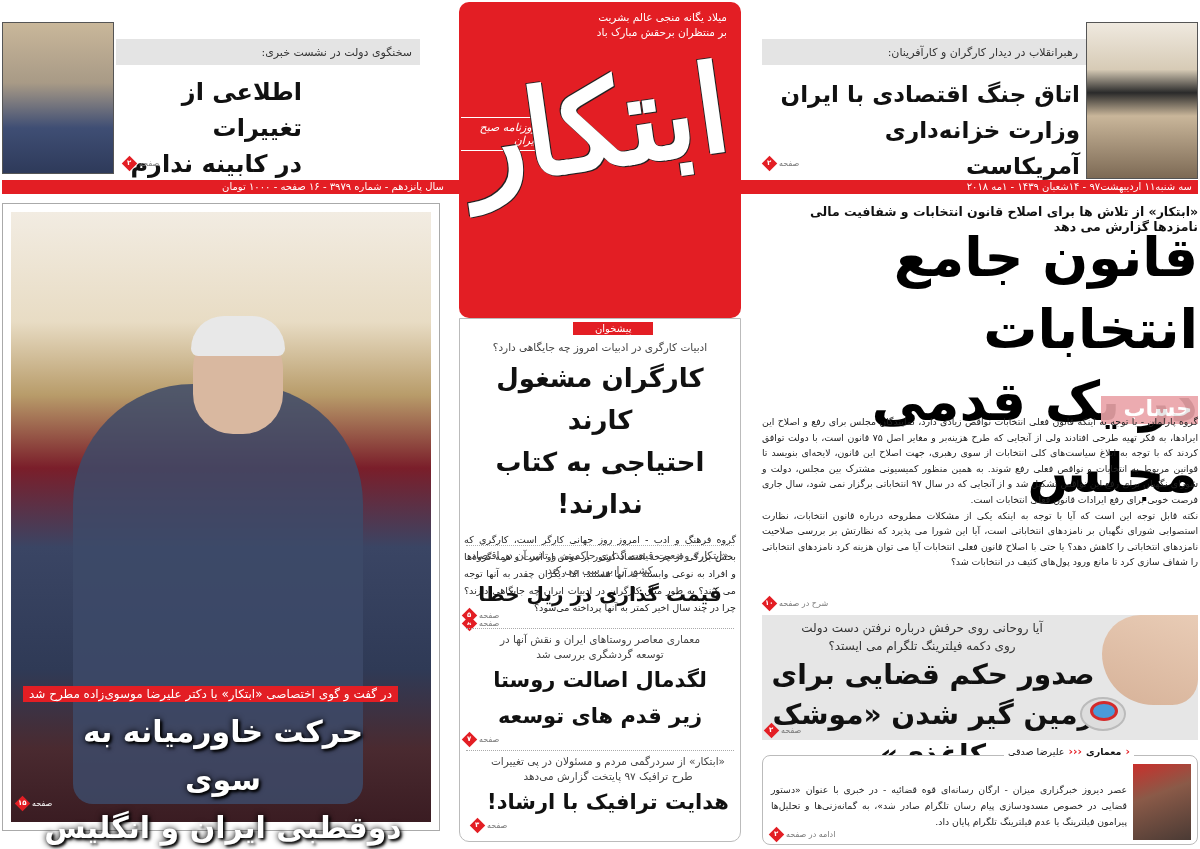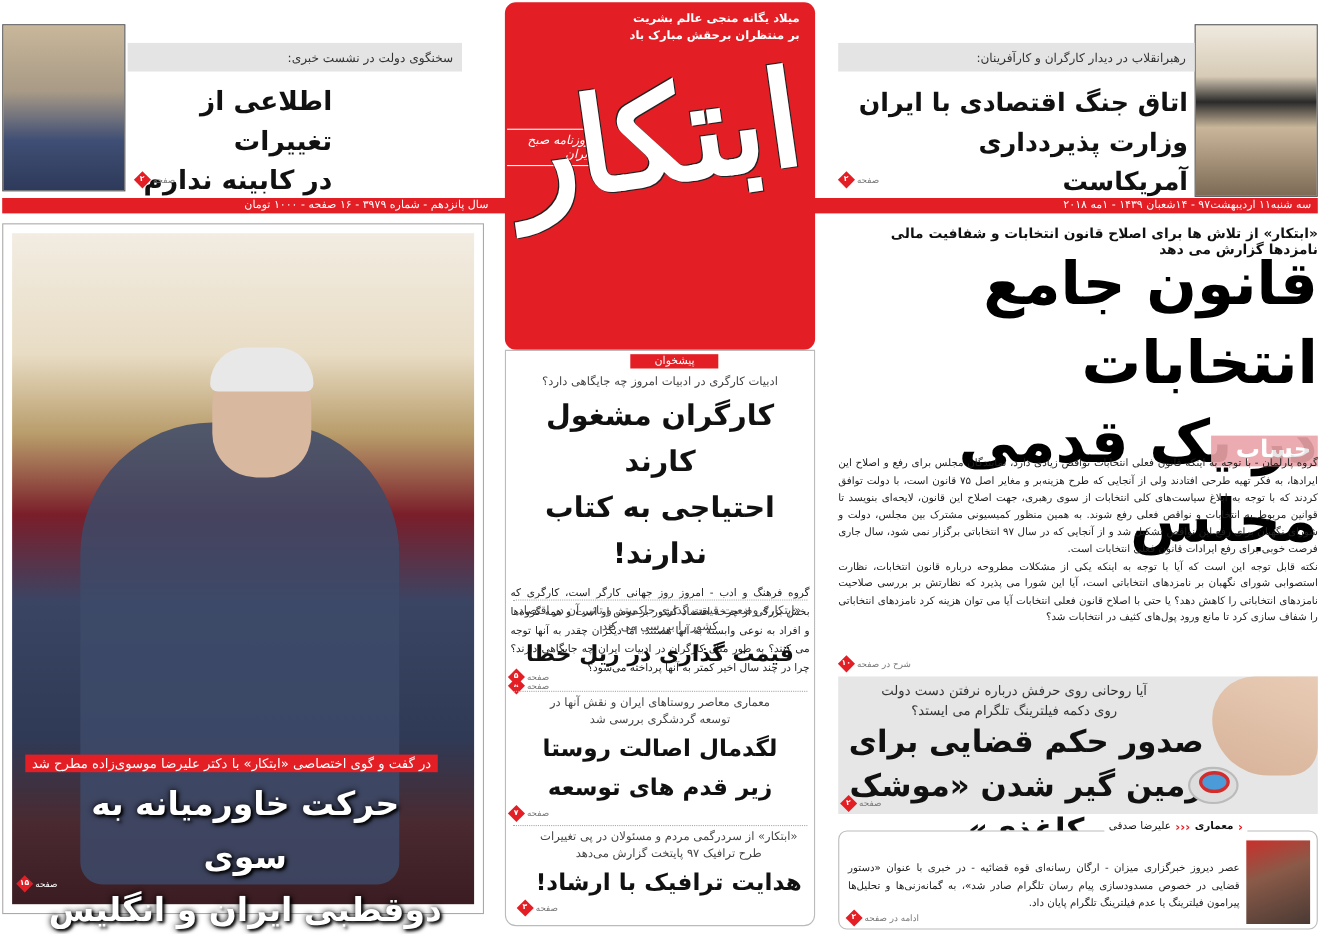--- a/index.html
+++ b/index.html
@@ -15,21 +15,21 @@
   .page-ref { display: flex; align-items: center; gap: 4px; font-size: 8px; color: #777; direction: rtl; }
   .diamond { width: 11px; height: 11px; background: #e31e24; transform: rotate(45deg); display: inline-flex; align-items: center; justify-content: center; }
   .diamond span { transform: rotate(-45deg); color: #fff; font-size: 7px; font-weight: bold; line-height: 1; }
 
   .photo { background: #888; overflow: hidden; }
   .photo-ph-1 { background: linear-gradient(180deg,#c9b79a 0%,#a89a86 40%,#3f4e74 70%,#2e3a5a 100%); }
   .photo-ph-2 { background: linear-gradient(180deg,#efe9df 0%,#d7cbb6 30%,#2a2a2a 45%,#c9b69a 60%,#7d6a55 100%); }
 
   
   .masthead { background: #e31e24; border-radius: 10px; }
-  .mast-tagline { color: #fff; font-weight: bold; font-size: 10.5px; line-height: 15px; text-align: right; }
+  .mast-tagline { color: #fff; font-weight: normal; font-size: 10.5px; line-height: 15px; text-align: right; }
   .mast-logo { color: #fff; font-weight: bold; font-size: 150px; line-height: 1; font-family: "DejaVu Serif", serif; text-shadow: 1px 1px 0 #222, -1px -1px 0 #222; }
   .mast-sub { color: #fff; font-size: 11px; font-style: italic; border-top: 1px solid #fff; border-bottom: 1px solid #fff; padding: 3px 4px; }
 
   
   .center-box { border: 1px solid #bbb; border-radius: 0 0 10px 10px; background: #fff; }
   .tag-red { background: #e31e24; color: #fff; font-size: 10px; padding: 1px 22px; }
   .kicker { color: #444; font-size: 10.5px; line-height: 15px; text-align: center; }
   .center-head { font-weight: bold; color: #111; text-align: center; }
   .body-text { font-size: 9.6px; line-height: 17px; color: #222; text-align: justify; text-align-last: right; }
   .dotted { border-top: 1px dotted #aaa; }
@@ -84,21 +84,21 @@
 </div>
 <div class="abs" style="left:450px; top:180px; width:10px; height:14px; background:#e31e24;"></div>
 <div class="abs" style="left:740px; top:180px; width:20px; height:14px; background:#e31e24;"></div>
 
 <div class="abs photo photo-ph-2" style="left:1086px; top:22px; width:112px; height:157px; border:1px solid #555;"></div>
 <div class="abs kicker-band" style="left:762px; top:39px; width:324px;">
   <span>رهبرانقلاب در دیدار کارگران و کارآفرینان:</span>
 </div>
 <div class="abs" style="left:770px; top:76px; width:310px;">
   <div class="headline-top" style="font-size:23px;">اتاق جنگ اقتصادی با ایران</div>
-  <div class="headline-top" style="font-size:23px;">وزارت پذیرد‌داری آمریکاست</div>
+  <div class="headline-top" style="font-size:23px;">وزارت خزانه‌داری آمریکاست</div>
 </div>
 <div class="abs page-ref" style="left:764px; top:158px;">
   <span>صفحه</span>
   <span class="diamond">
       <span>۲</span>
     </span>
 </div>
 <div class="abs red-strip" style="left:760px; top:180px; width:438px;">
   <span>سه شنبه۱۱ اردیبهشت۹۷ - ۱۴شعبان ۱۴۳۹ - ۱مه ۲۰۱۸</span>
 </div>

